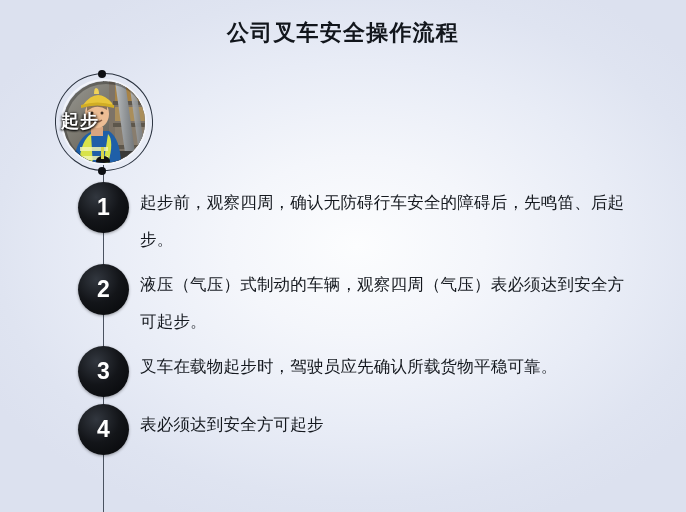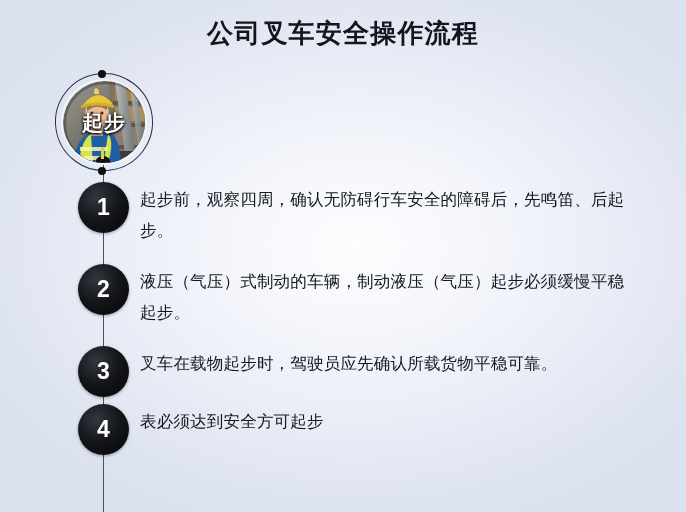--- a/index.html
+++ b/index.html
@@ -27,21 +27,21 @@
     overflow: hidden;
   }
 
   
   #title {
     position: absolute;
     top: 18px;
     left: 0;
     width: 686px;
     text-align: center;
-    font-size: 26px;
+    font-size: 22px;
     font-weight: bold;
     color: #12161c;
     letter-spacing: 1.2px;
     line-height: 30px;
     white-space: nowrap;
   }
 
   
   #spine {
     position: absolute;
@@ -99,22 +99,21 @@
     overflow: hidden;
     border: 2px solid #f2f4fa;
     box-sizing: border-box;
   }
   #badge-photo svg { display: block; }
   #badge-label {
     position: absolute;
     left: 14px;
     top: 41px;
     width: 86px;
-    text-align: center;
-    font-size: 21px;
+    font-size: 18px;
     font-weight: bold;
     color: #ffffff;
     letter-spacing: 1px;
     text-shadow:
       0 0 3px rgba(0,0,0,.85),
       1px 1px 2px rgba(0,0,0,.7),
       -1px 1px 2px rgba(0,0,0,.7);
     pointer-events: none;
   }
 
@@ -139,21 +138,21 @@
     line-height: 51px;
     text-align: center;
     box-shadow: 0 1px 3px rgba(0,0,0,.35);
   }
   .step-text {
     position: absolute;
     left: 62px;
     top: 2px;
     width: 500px;
     font-size: 16.5px;
-    line-height: 31px;
+    line-height: 37px;
     color: #14181e;
     letter-spacing: 0.2px;
   }
 
   #step-1 { top: 182px; }
   #step-2 { top: 264px; }
   #step-3 { top: 346px; }
   #step-4 { top: 404px; }
 </style>
 </head>
@@ -232,21 +231,21 @@
     <div id="badge-label">起步</div>
   </div>
 
   <div class="step" id="step-1">
     <div class="step-num">1</div>
     <div class="step-text">起步前，观察四周，确认无防碍行车安全的障碍后，先鸣笛、后起步。</div>
   </div>
 
   <div class="step" id="step-2">
     <div class="step-num">2</div>
-    <div class="step-text">液压（气压）式制动的车辆，制动液压（气压）起步必须缓慢平稳起步。</div>
+    <div class="step-text">液压（气压）式制动的车辆，观察四周（气压）表必须达到安全方可起步。</div>
   </div>
 
   <div class="step" id="step-3">
     <div class="step-num">3</div>
     <div class="step-text">叉车在载物起步时，驾驶员应先确认所载货物平稳可靠。</div>
   </div>
 
   <div class="step" id="step-4">
     <div class="step-num">4</div>
     <div class="step-text">表必须达到安全方可起步</div>

